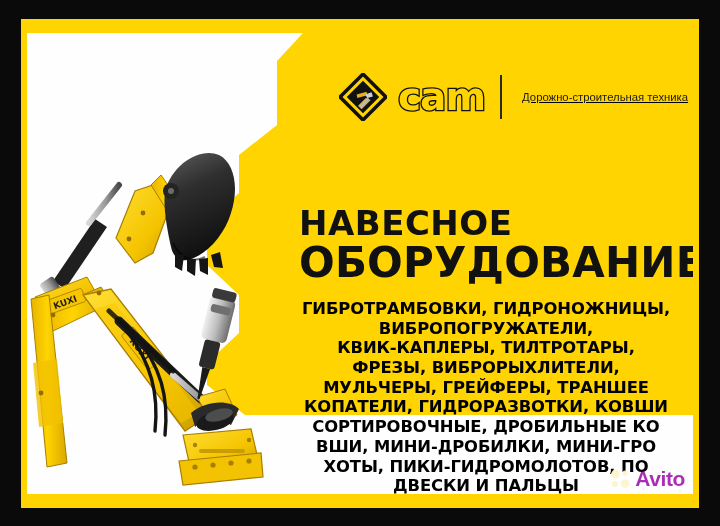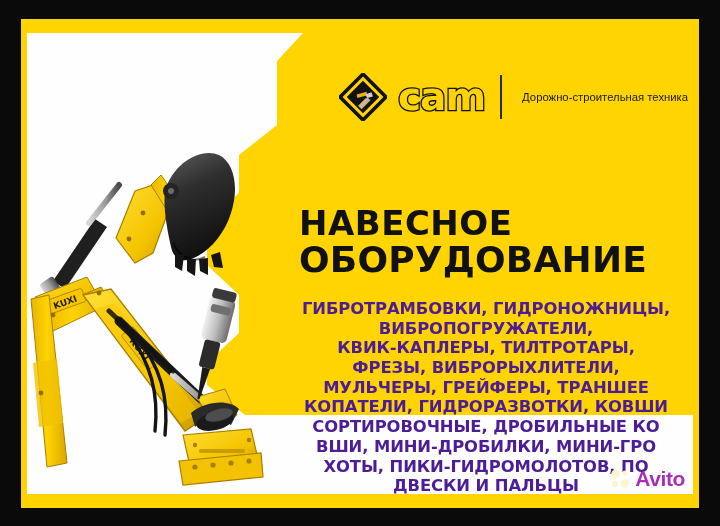--- a/index.html
+++ b/index.html
@@ -76,20 +76,21 @@
     width:2px; height:44px;
     background:#2a2a2a;
     margin:0 9px 0 4px;
     flex:0 0 2px;
   }
 
   .tagline{
     display:flex; flex-direction:column;
     justify-content:center;
     gap:1px;
+    text-decoration:underline;
   }
   .tagline span{
     font-size:11.3px;
     line-height:1.28;
     color:#1b1b1b;
     white-space:nowrap;
     font-family:"Liberation Sans", sans-serif;
   }
 
   
@@ -102,38 +103,38 @@
   .headline .hl-line{
     display:block;
     font-family:"DejaVu Sans", sans-serif;
     font-weight:bold;
     font-size:34px;
     line-height:1.06;
     letter-spacing:0.5px;
     color:#111;
     white-space:nowrap;
   }
-  .headline .hl-line.l2{ font-size:36px; letter-spacing:0.2px; }
+  .headline .hl-line.l2{ font-size:42px; letter-spacing:0.2px; }
 
   
   .body-copy{
     position:absolute;
     left:252px; top:266px;
     width:414px;
     text-align:center;
     z-index:5;
   }
   .body-copy .bc-line{
     display:block;
     font-family:"DejaVu Sans", sans-serif;
     font-weight:bold;
     font-size:16.4px;
     line-height:1.2;
     letter-spacing:-0.1px;
-    color:#4c1d95;
+    color:#000000;
     white-space:nowrap;
   }
 
   
   .excavator{
     position:absolute;
     left:-4px; top:30px;
     width:272px; height:430px;
     z-index:3;
   }

